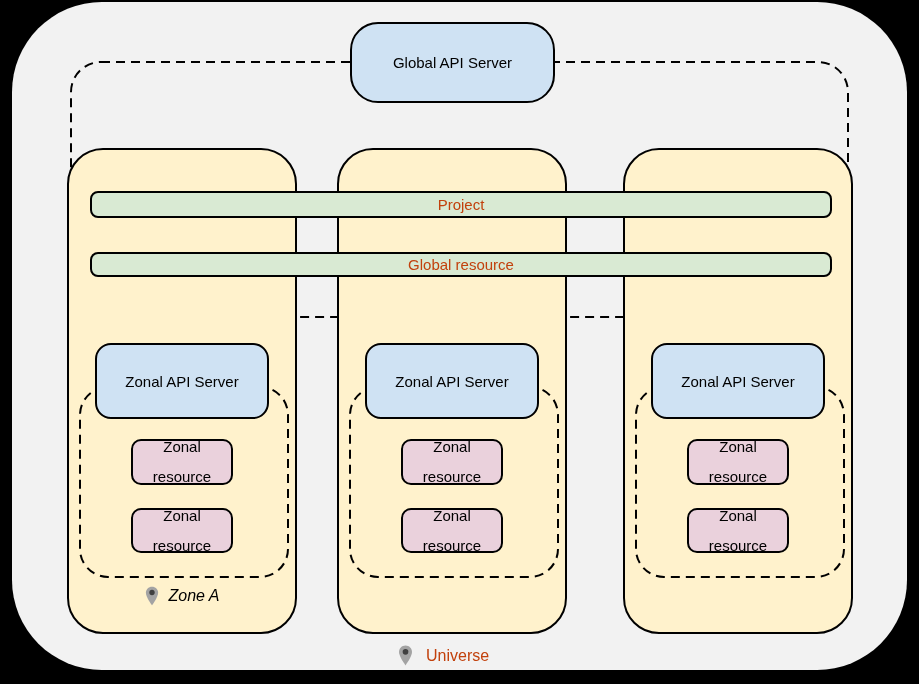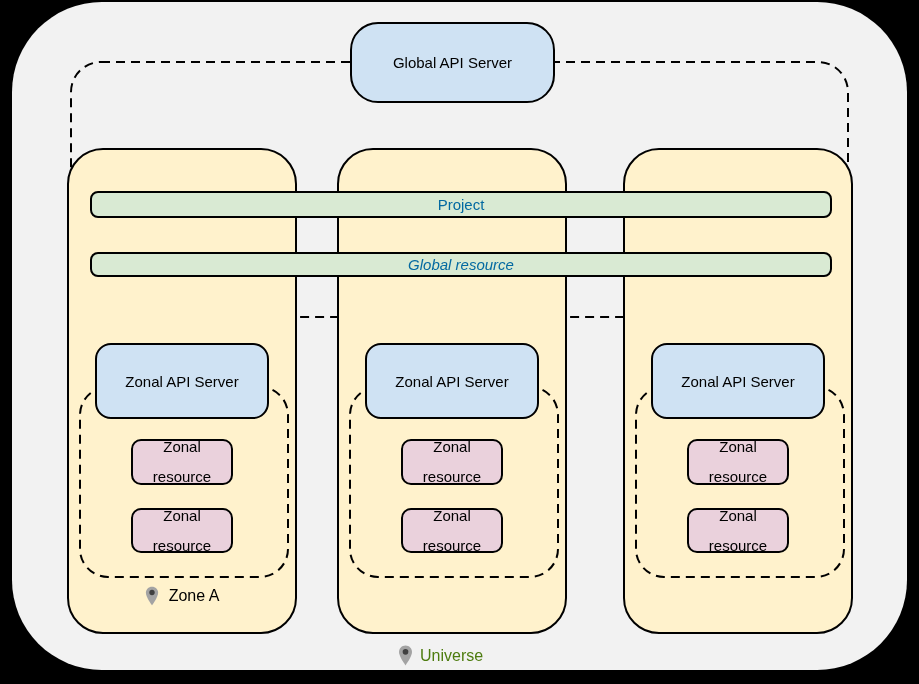--- a/index.html
+++ b/index.html
@@ -14,36 +14,36 @@
     background:var(--universe-bg);border-radius:90px;}
   .dashed-svg{position:absolute;pointer-events:none;}
   .global-api{position:absolute;left:350px;top:22px;width:205px;height:81px;
     background:var(--api-fill);border:2px solid var(--line);border-radius:28px;
     display:flex;align-items:center;justify-content:center;font-size:15px;color:#000;z-index:5;}
   .zone{position:absolute;top:148px;width:230px;height:486px;background:var(--zone-fill);
     border:2px solid var(--line);border-radius:36px;z-index:1;padding-left:48px;}
   .zone.a{left:67px;} .zone.b{left:337px;} .zone.c{left:623px;}
   .bar{position:absolute;left:90px;width:742px;background:var(--bar-fill);
     border:2px solid var(--line);border-radius:8px;display:flex;align-items:center;
-    justify-content:center;font-size:15px;color:#0369a1;z-index:4;}
+    justify-content:center;font-size:15px;color:#c2410c;z-index:4;}
   .bar.project{top:191px;height:27px;}
-  .bar.gres{top:252px;height:25px;font-style:italic;}
+  .bar.gres{top:252px;height:25px;}
   .zonal-api{position:absolute;left:26px;top:193px;width:174px;height:76px;
     background:var(--api-fill);border:2px solid var(--line);border-radius:16px;
     display:flex;align-items:center;justify-content:center;font-size:15px;color:#000;z-index:3;}
   .zone-dashed{left:9px;top:235px;z-index:2;}
   .resource{position:absolute;left:62px;width:102px;background:var(--resource-fill);
     border:2px solid var(--line);border-radius:10px;display:flex;align-items:center;
     justify-content:center;text-align:center;font-size:15px;line-height:30px;color:#000;z-index:3;}
   .resource.r1{top:289px;height:46px;}
   .resource.r2{top:358px;height:45px;}
   .zone-label{position:absolute;left:0;top:436px;width:100%;display:flex;
-    align-items:center;justify-content:center;gap:10px;font-size:16px;color:#000;z-index:3;}
+    align-items:center;justify-content:center;gap:10px;font-size:16px;color:#000;z-index:3;font-style:italic;}
   .universe-label{position:absolute;left:398px;top:645px;display:flex;
-    align-items:center;gap:7px;font-size:16px;color:#4d7c0f;z-index:3;}
+    align-items:center;gap:13px;font-size:16px;color:#c2410c;z-index:3;}
   .pin{flex:0 0 auto;display:block;}
 </style>
 </head>
 <body>
 
 <div class="canvas">
 
   <div class="universe"></div>
 
   <svg class="dashed-svg" style="left:69px;top:60px;" width="781" height="259">

